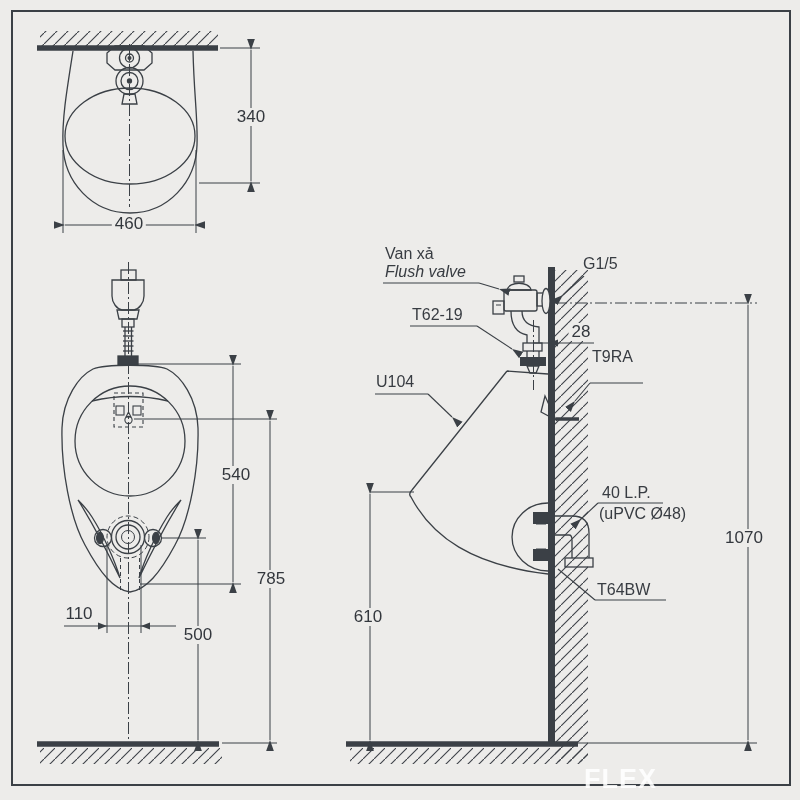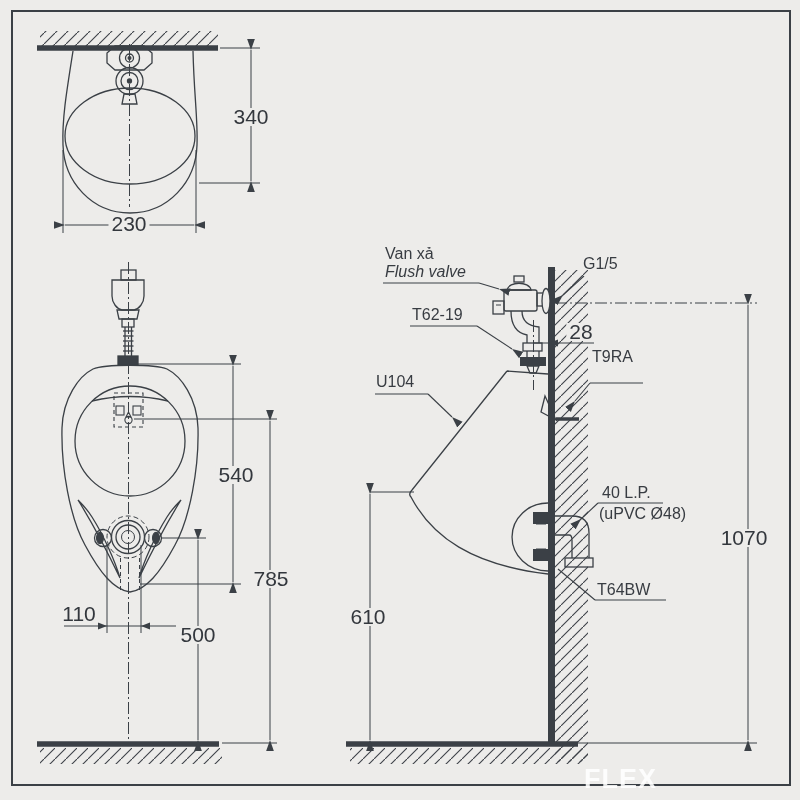--- a/index.html
+++ b/index.html
@@ -1,20 +1,20 @@
 <!DOCTYPE html>
 <html><head>
 <meta charset="utf-8">
 <style>
   html,body{margin:0;padding:0;background:#e9e8e6;}
   .stage{position:relative;width:800px;height:800px;background:#edecea;overflow:hidden;
          font-family:"Liberation Sans", sans-serif;color:#383c42;}
   svg{position:absolute;left:0;top:0;}
   .lbl{position:absolute;font-size:16px;line-height:18px;white-space:nowrap;color:#383c42;}
-  .dim{position:absolute;font-size:21px;line-height:18px;white-space:nowrap;color:#33373d;
+  .dim{position:absolute;font-size:17px;line-height:18px;white-space:nowrap;color:#33373d;
        background:#edecea;padding:0 3px;transform:translate(-50%,-50%);}
   .italic{font-style:italic;}
   .watermark{position:absolute;font-size:27px;font-weight:bold;letter-spacing:1px;
        color:rgba(255,255,255,0.88);}
 </style>
 </head>
 <body>
 
 <div class="stage">
 
@@ -205,21 +205,21 @@
       <line x1="590" y1="383" x2="575" y2="401" marker-end="url(#arr)"></line>
       <line x1="598" y1="503" x2="663" y2="503"></line>
       <line x1="598" y1="503" x2="581" y2="519" marker-end="url(#arr)"></line>
       <line x1="595" y1="600" x2="666" y2="600"></line>
       <line x1="595" y1="600" x2="558" y2="569"></line>
     </g>
   </g>
 </svg>
 
 <span class="dim" style="left:251px;top:117px">340</span>
-<span class="dim" style="left:129px;top:224px">230</span>
+<span class="dim" style="left:129px;top:224px">460</span>
 <span class="dim" style="left:236px;top:475px">540</span>
 <span class="dim" style="left:271px;top:579px">785</span>
 <span class="dim" style="left:198px;top:635px">500</span>
 <span class="dim" style="left:79px;top:614px">110</span>
 <span class="dim" style="left:581px;top:332px">28</span>
 <span class="dim" style="left:744px;top:538px">1070</span>
 <span class="dim" style="left:368px;top:617px">610</span>
 
 <span class="lbl" style="left:385px;top:245px">Van xả</span>
 <span class="lbl italic" style="left:385px;top:263px">Flush valve</span>

